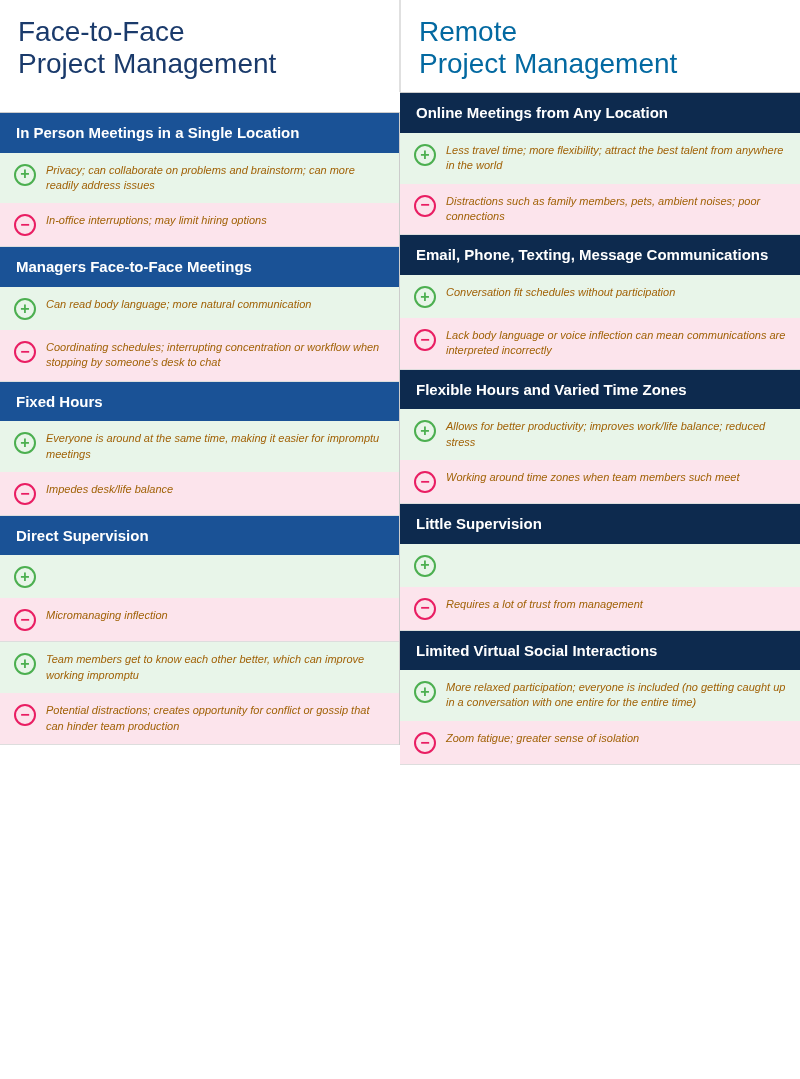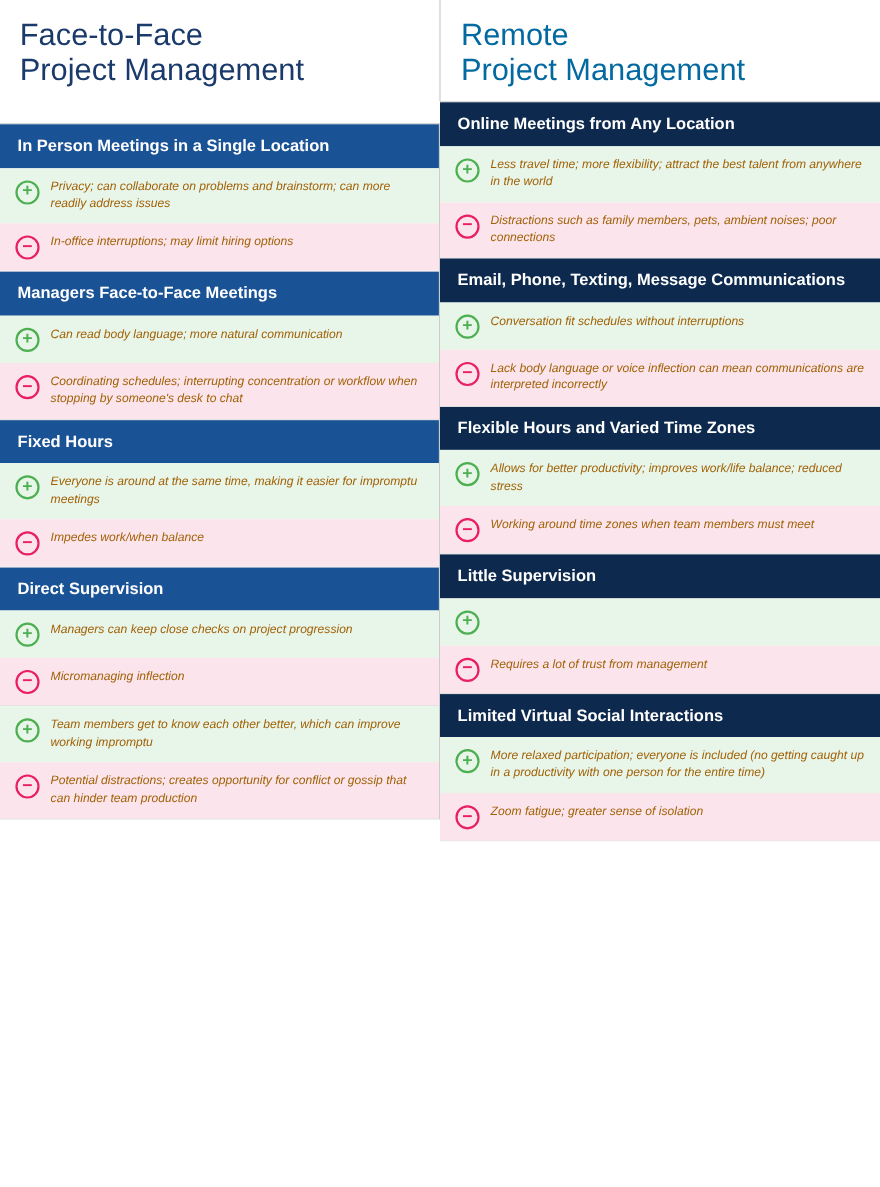--- a/index.html
+++ b/index.html
@@ -141,29 +141,28 @@
       </div>
 
       <div class="section-block">
         <div class="section-header">Fixed Hours</div>
         <div class="pro-row">
           <div class="icon pro-icon">+</div>
           <span class="row-text">Everyone is around at the same time, making it easier for impromptu meetings</span>
         </div>
         <div class="con-row">
           <div class="icon con-icon">−</div>
-          <span class="row-text">Impedes work/when balance</span>
+          <span class="row-text">Impedes desk/life balance</span>
         </div>
       </div>
 
       <div class="section-block">
         <div class="section-header">Direct Supervision</div>
         <div class="pro-row">
           <div class="icon pro-icon">+</div>
-          <span class="row-text">Managers can keep close checks on project progression</span>
         </div>
         <div class="con-row">
           <div class="icon con-icon">−</div>
           <span class="row-text">Micromanaging inflection</span>
         </div>
       </div>
 
       <div class="section-block">
         <div class="pro-row">
           <div class="icon pro-icon">+</div>
@@ -188,56 +187,56 @@
         <div class="con-row">
           <div class="icon con-icon">−</div>
           <span class="row-text">Distractions such as family members, pets, ambient noises; poor connections</span>
         </div>
       </div>
 
       <div class="section-block">
         <div class="section-header dark">Email, Phone, Texting, Message Communications</div>
         <div class="pro-row">
           <div class="icon pro-icon">+</div>
-          <span class="row-text">Conversation fit schedules without interruptions</span>
+          <span class="row-text">Conversation fit schedules without participation</span>
         </div>
         <div class="con-row">
           <div class="icon con-icon">−</div>
           <span class="row-text">Lack body language or voice inflection can mean communications are interpreted incorrectly</span>
         </div>
       </div>
 
       <div class="section-block">
         <div class="section-header dark">Flexible Hours and Varied Time Zones</div>
         <div class="pro-row">
           <div class="icon pro-icon">+</div>
           <span class="row-text">Allows for better productivity; improves work/life balance; reduced stress</span>
         </div>
         <div class="con-row">
           <div class="icon con-icon">−</div>
-          <span class="row-text">Working around time zones when team members must meet</span>
+          <span class="row-text">Working around time zones when team members such meet</span>
         </div>
       </div>
 
       <div class="section-block">
         <div class="section-header dark">Little Supervision</div>
         <div class="pro-row">
           <div class="icon pro-icon">+</div>
         </div>
         <div class="con-row">
           <div class="icon con-icon">−</div>
           <span class="row-text">Requires a lot of trust from management</span>
         </div>
       </div>
 
       <div class="section-block">
         <div class="section-header dark">Limited Virtual Social Interactions</div>
         <div class="pro-row">
           <div class="icon pro-icon">+</div>
-          <span class="row-text">More relaxed participation; everyone is included (no getting caught up in a productivity with one person for the entire time)</span>
+          <span class="row-text">More relaxed participation; everyone is included (no getting caught up in a conversation with one entire for the entire time)</span>
         </div>
         <div class="con-row">
           <div class="icon con-icon">−</div>
           <span class="row-text">Zoom fatigue; greater sense of isolation</span>
         </div>
       </div>
 
     </div>
   </div>
 </div>

